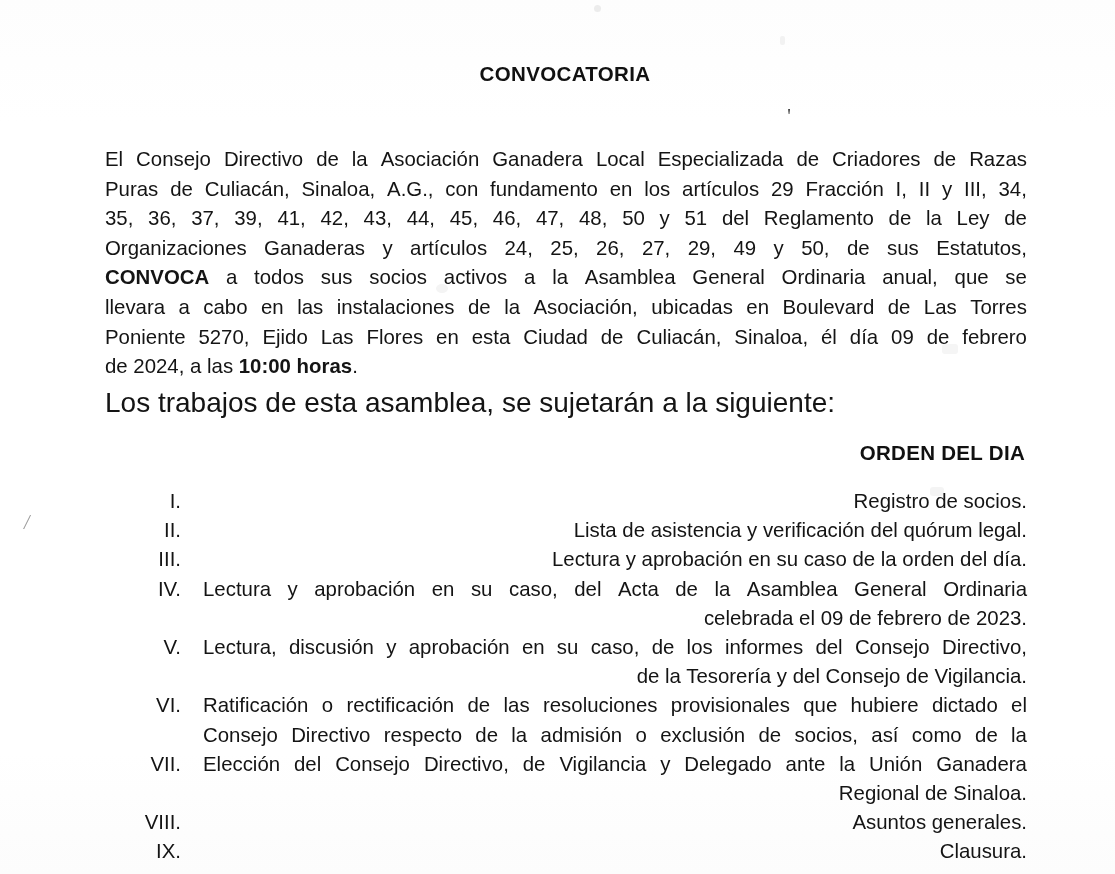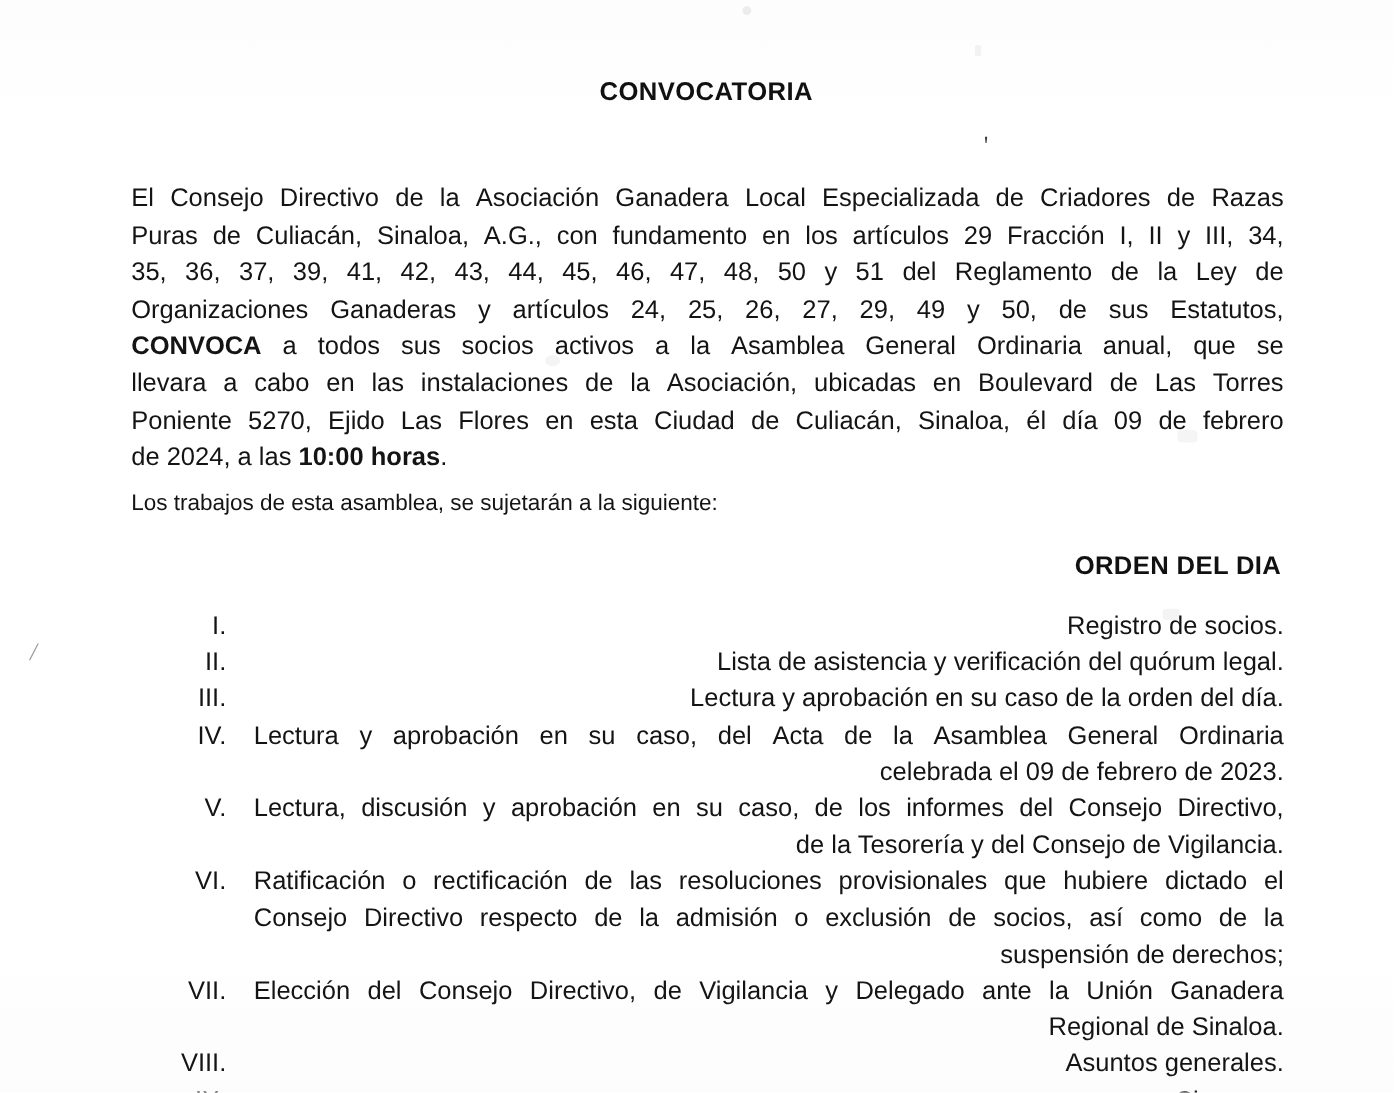--- a/index.html
+++ b/index.html
@@ -71,21 +71,21 @@
   .para-main .ln.j > span { white-space: pre; }
 
   b, strong { font-weight: bold; }
 
   
   .para-second {
     position: absolute;
     left: 105px;
     top: 388px;
     width: 922px;
-    font-size: 18px;
+    font-size: 28px;
     line-height: 29.6px;
     color: #141414;
   }
 
   
   .subtitle {
     position: absolute;
     left: 105px;
     top: 441px;
     width: 920px;
@@ -438,21 +438,20 @@
             <span>admisión</span>
             <span>o</span>
             <span>exclusión</span>
             <span>de</span>
             <span>socios,</span>
             <span>así</span>
             <span>como</span>
             <span>de</span>
             <span>la</span>
           </span>
-          <span class="ln">suspensión de derechos;</span>
         </div>
       </div>
       <div class="agenda-item">
         <div class="agenda-num">VII.</div>
         <div class="agenda-text">
           <span class="ln j">
             <span>Elección</span>
             <span>del</span>
             <span>Consejo</span>
             <span>Directivo,</span>

